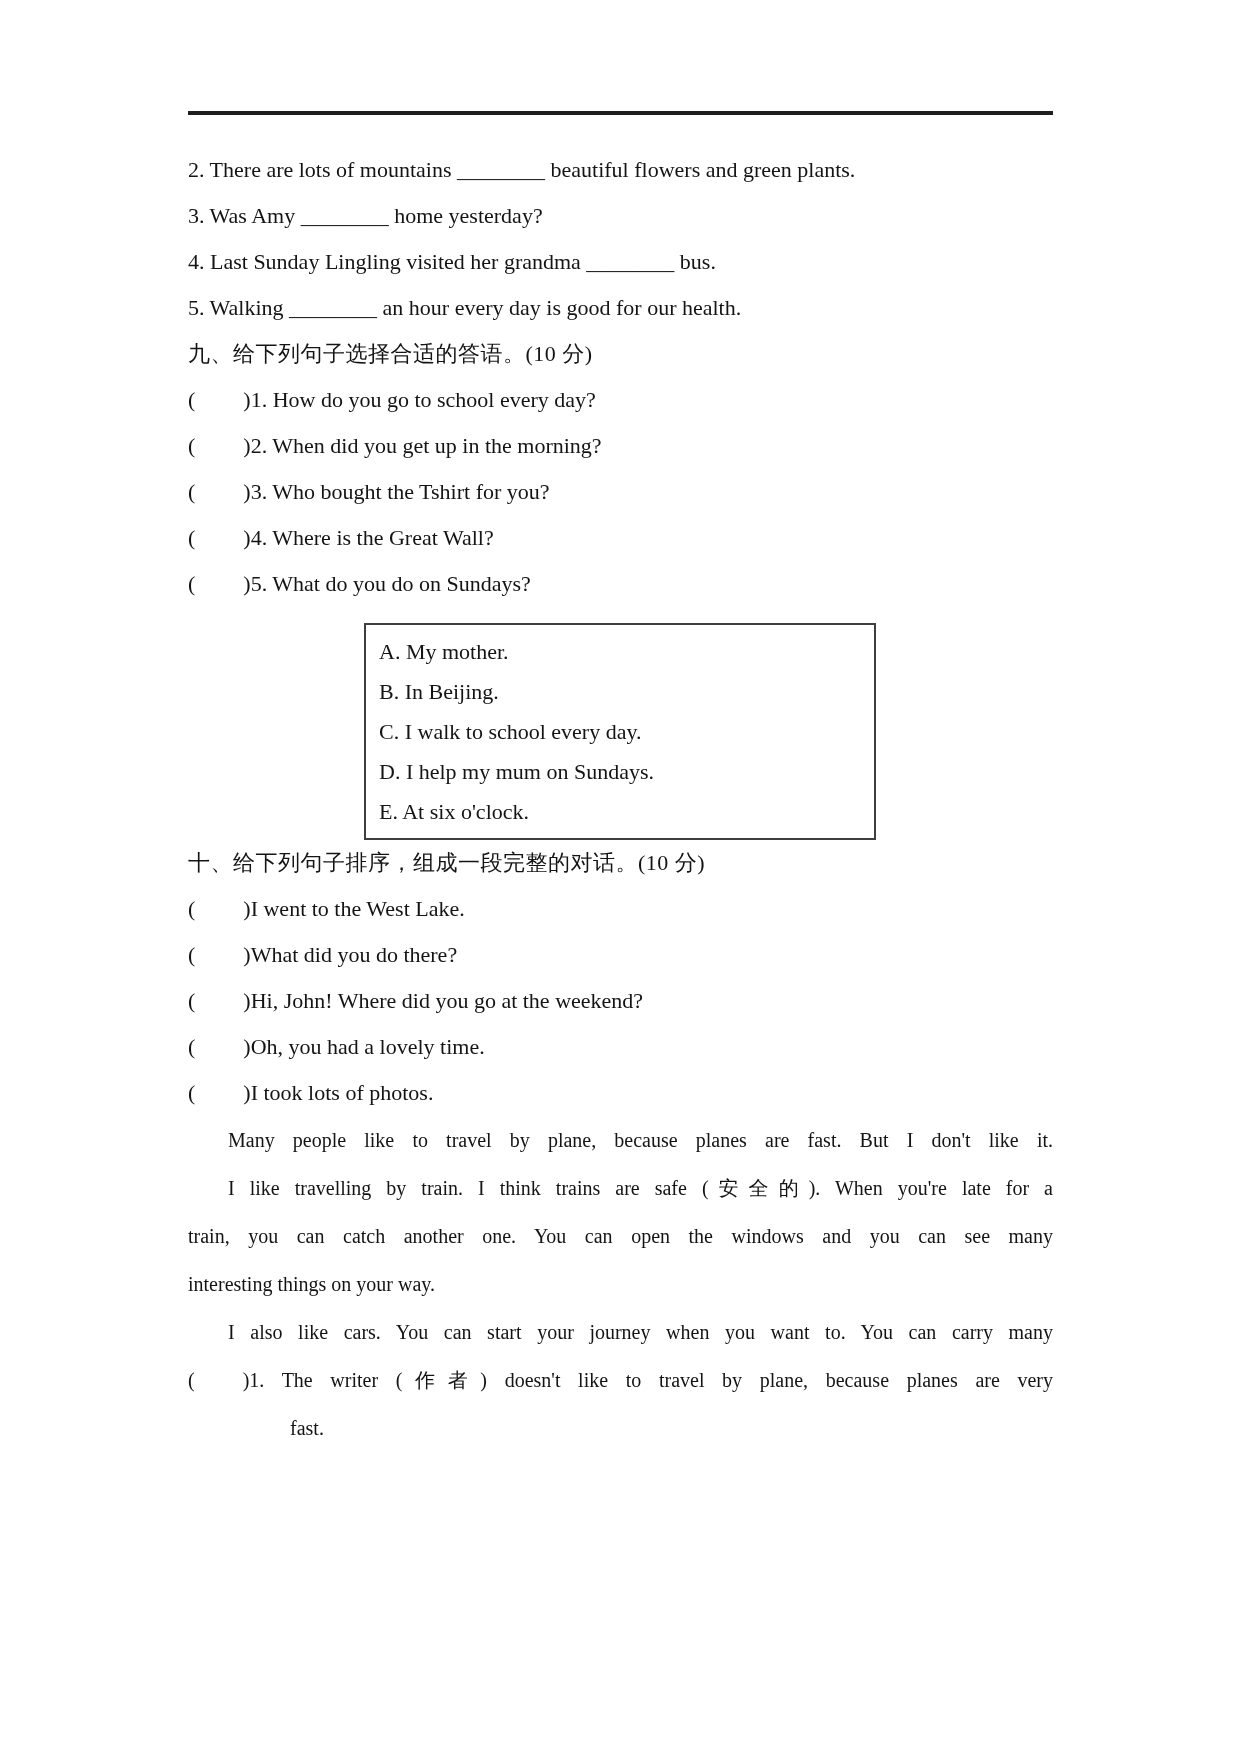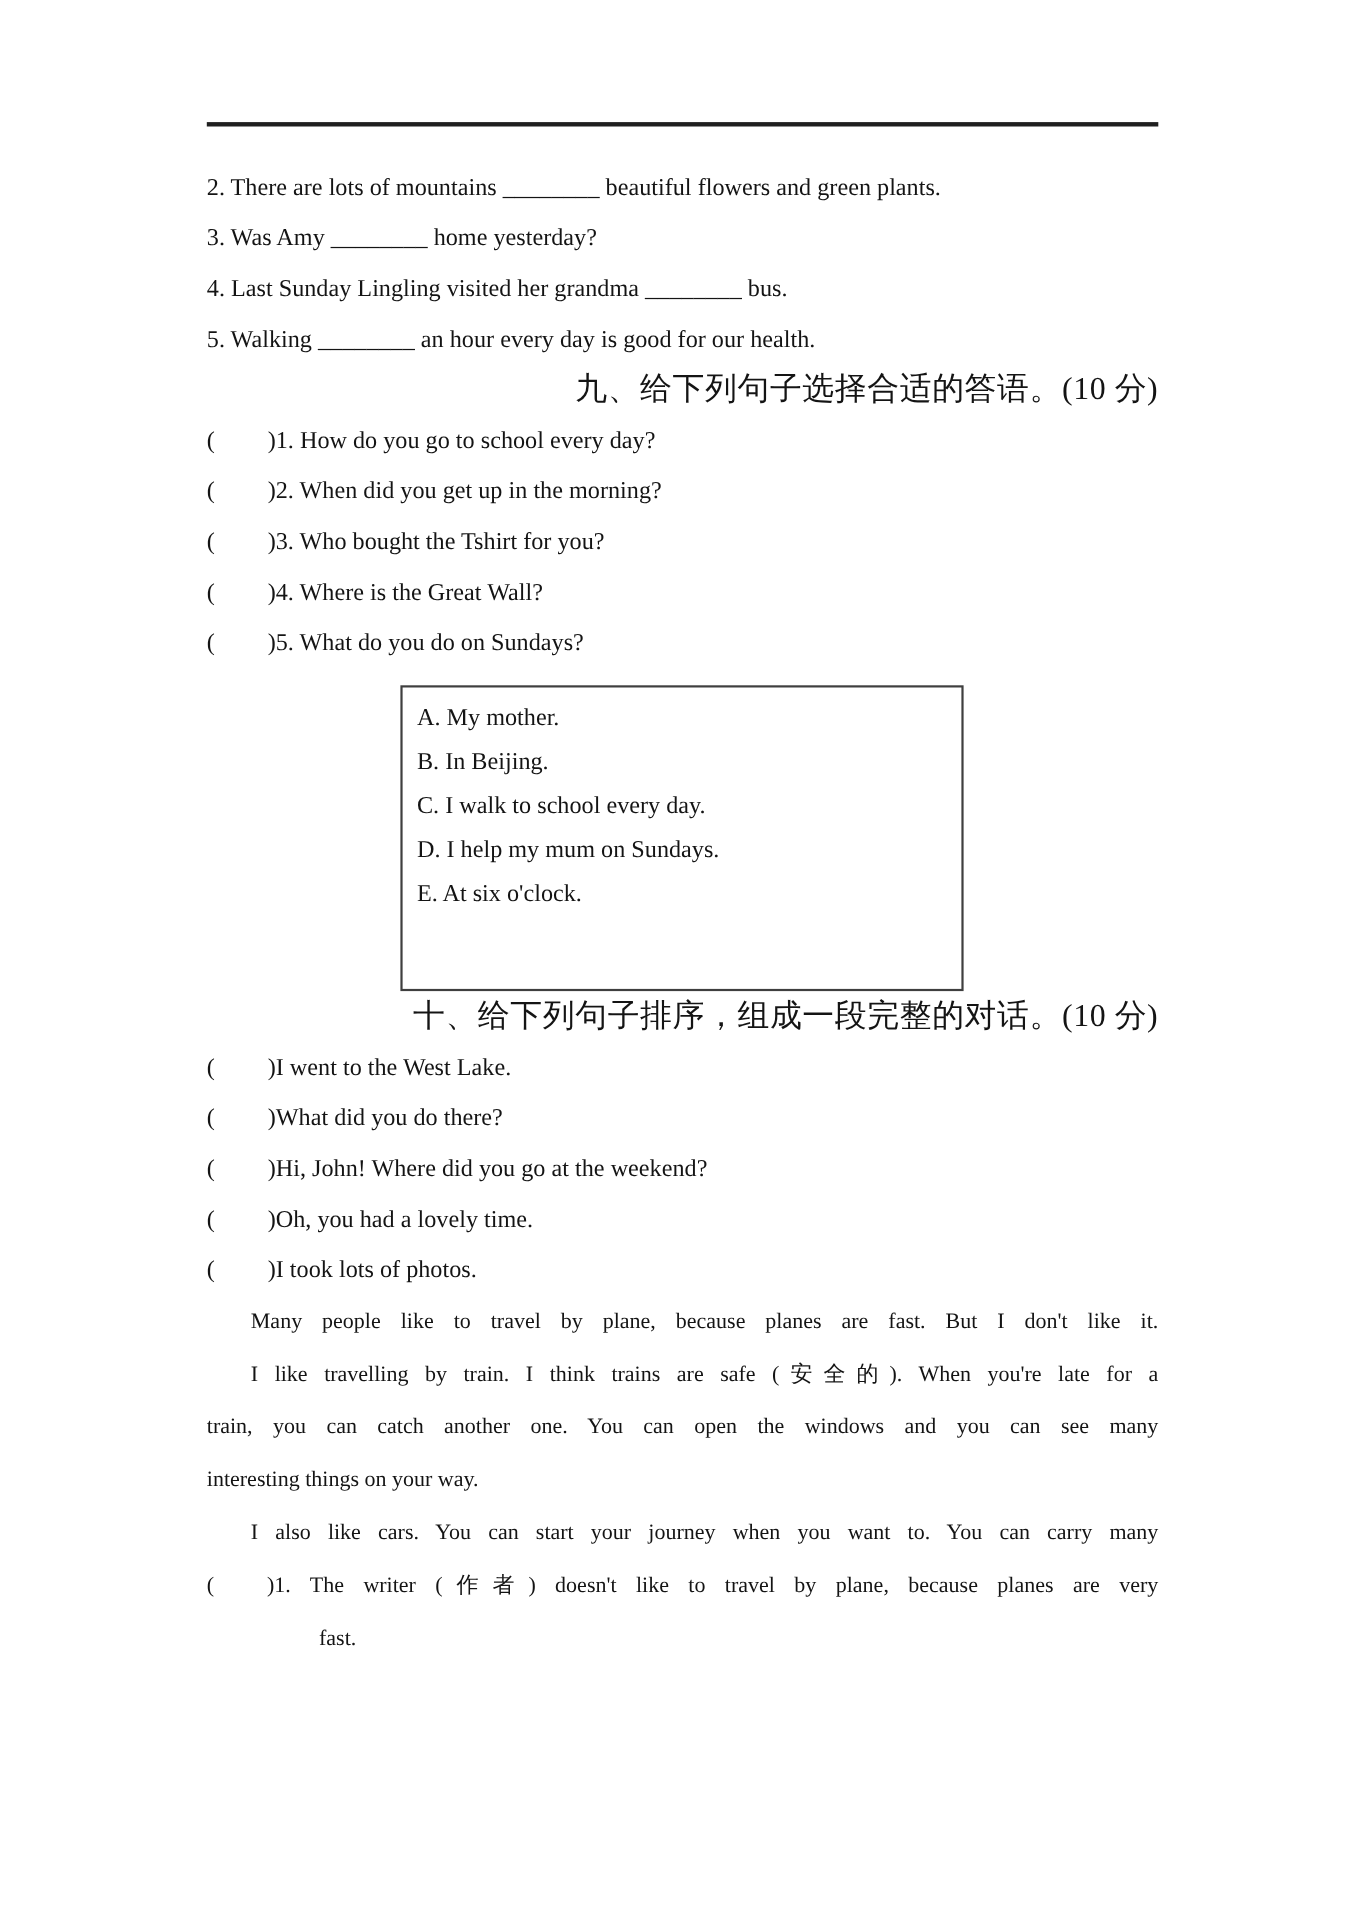--- a/index.html
+++ b/index.html
@@ -14,27 +14,27 @@
     margin-top: 111px;
     border-top: 4px solid #1f1f1f;
     width: 865px; height: 0;
   }
   .row {
     height: 46px; line-height: 46px;
     font-size: 22px;
     white-space: nowrap;
   }
   .blanks { margin-top: 32px; }
-  .heading { font-size: 29px; letter-spacing: 0.5px; text-align: right; }
+  .heading { font-size: 22px; letter-spacing: 0.5px; }
   .gap { display: inline-block; width: 48px; }
   .answer-box {
     box-sizing: border-box;
     margin-top: 16px;
     margin-left: 176px;
-    width: 512px; height: 278px;
+    width: 512px; height: 217px;
     border: 2px solid #3f3f3f;
     padding: 7px 0 0 13px;
     background: #ffffff;
   }
   .answer-box .row { height: 40px; line-height: 40px; }
   .p-row { height: 48px; line-height: 48px; font-size: 20px; }
   .indent { text-indent: 40px; }
   .just { text-align: justify; text-align-last: justify; }
   .tail { padding-left: 102px; }
 </style>

